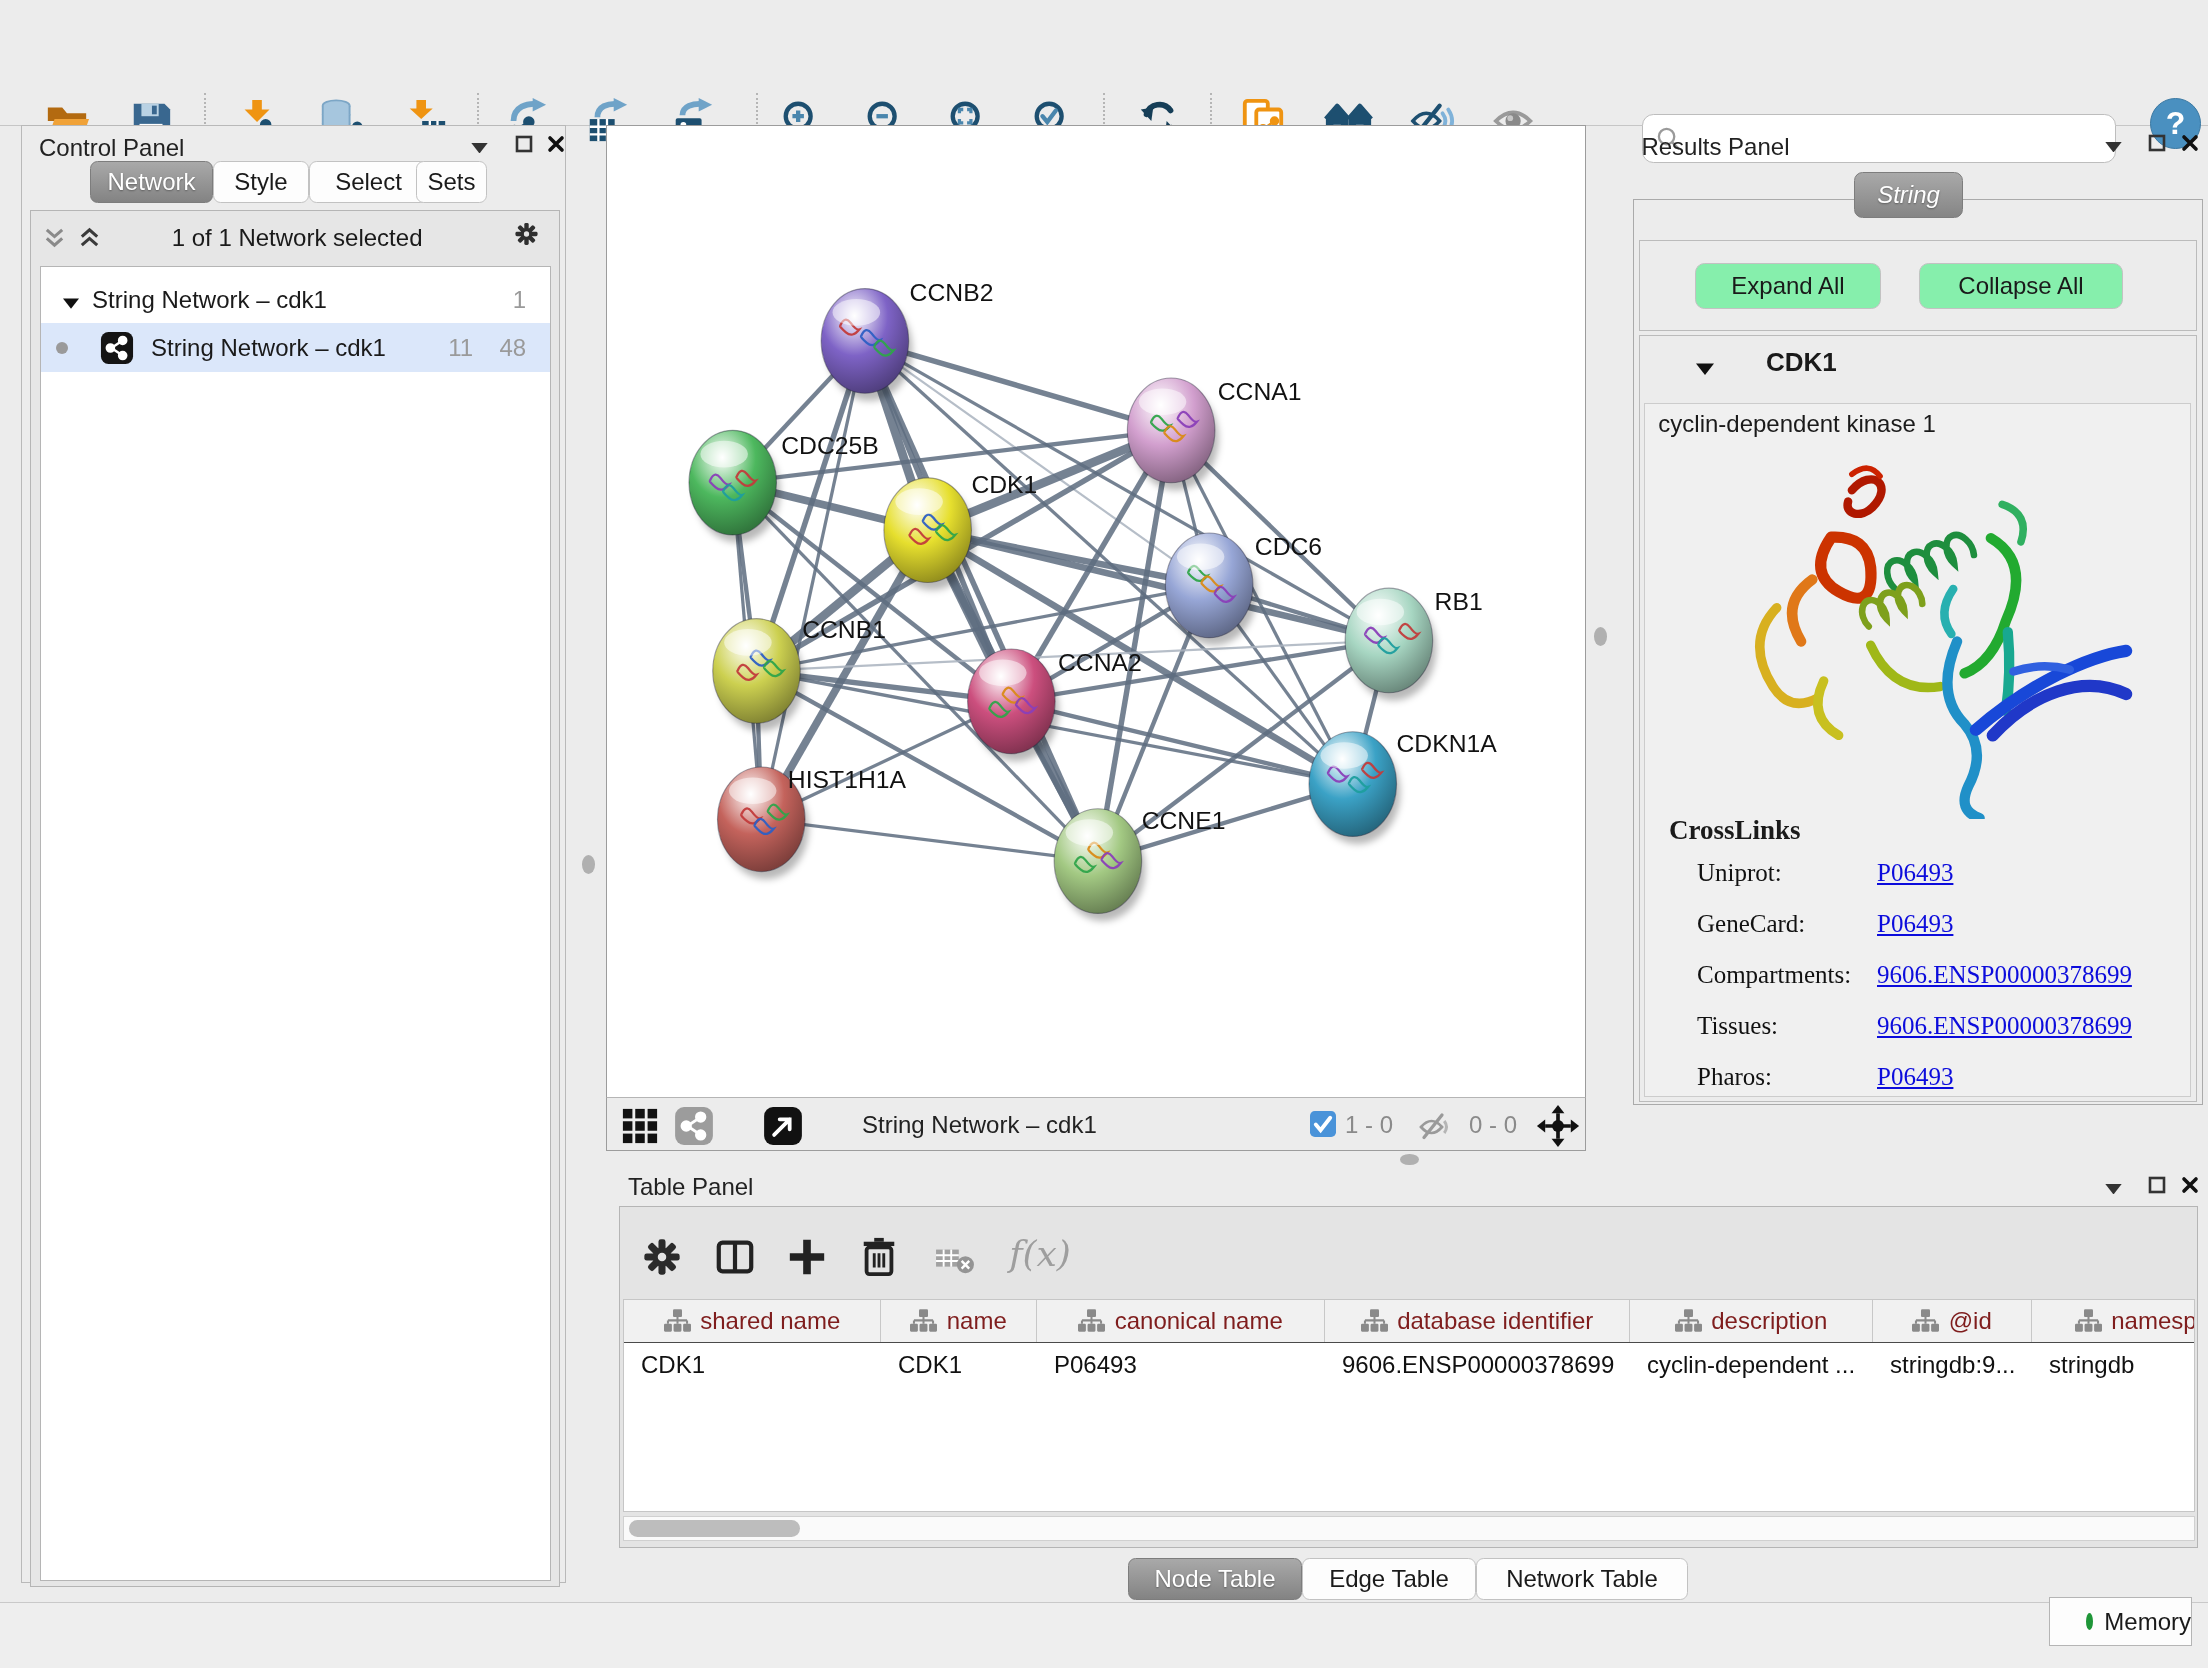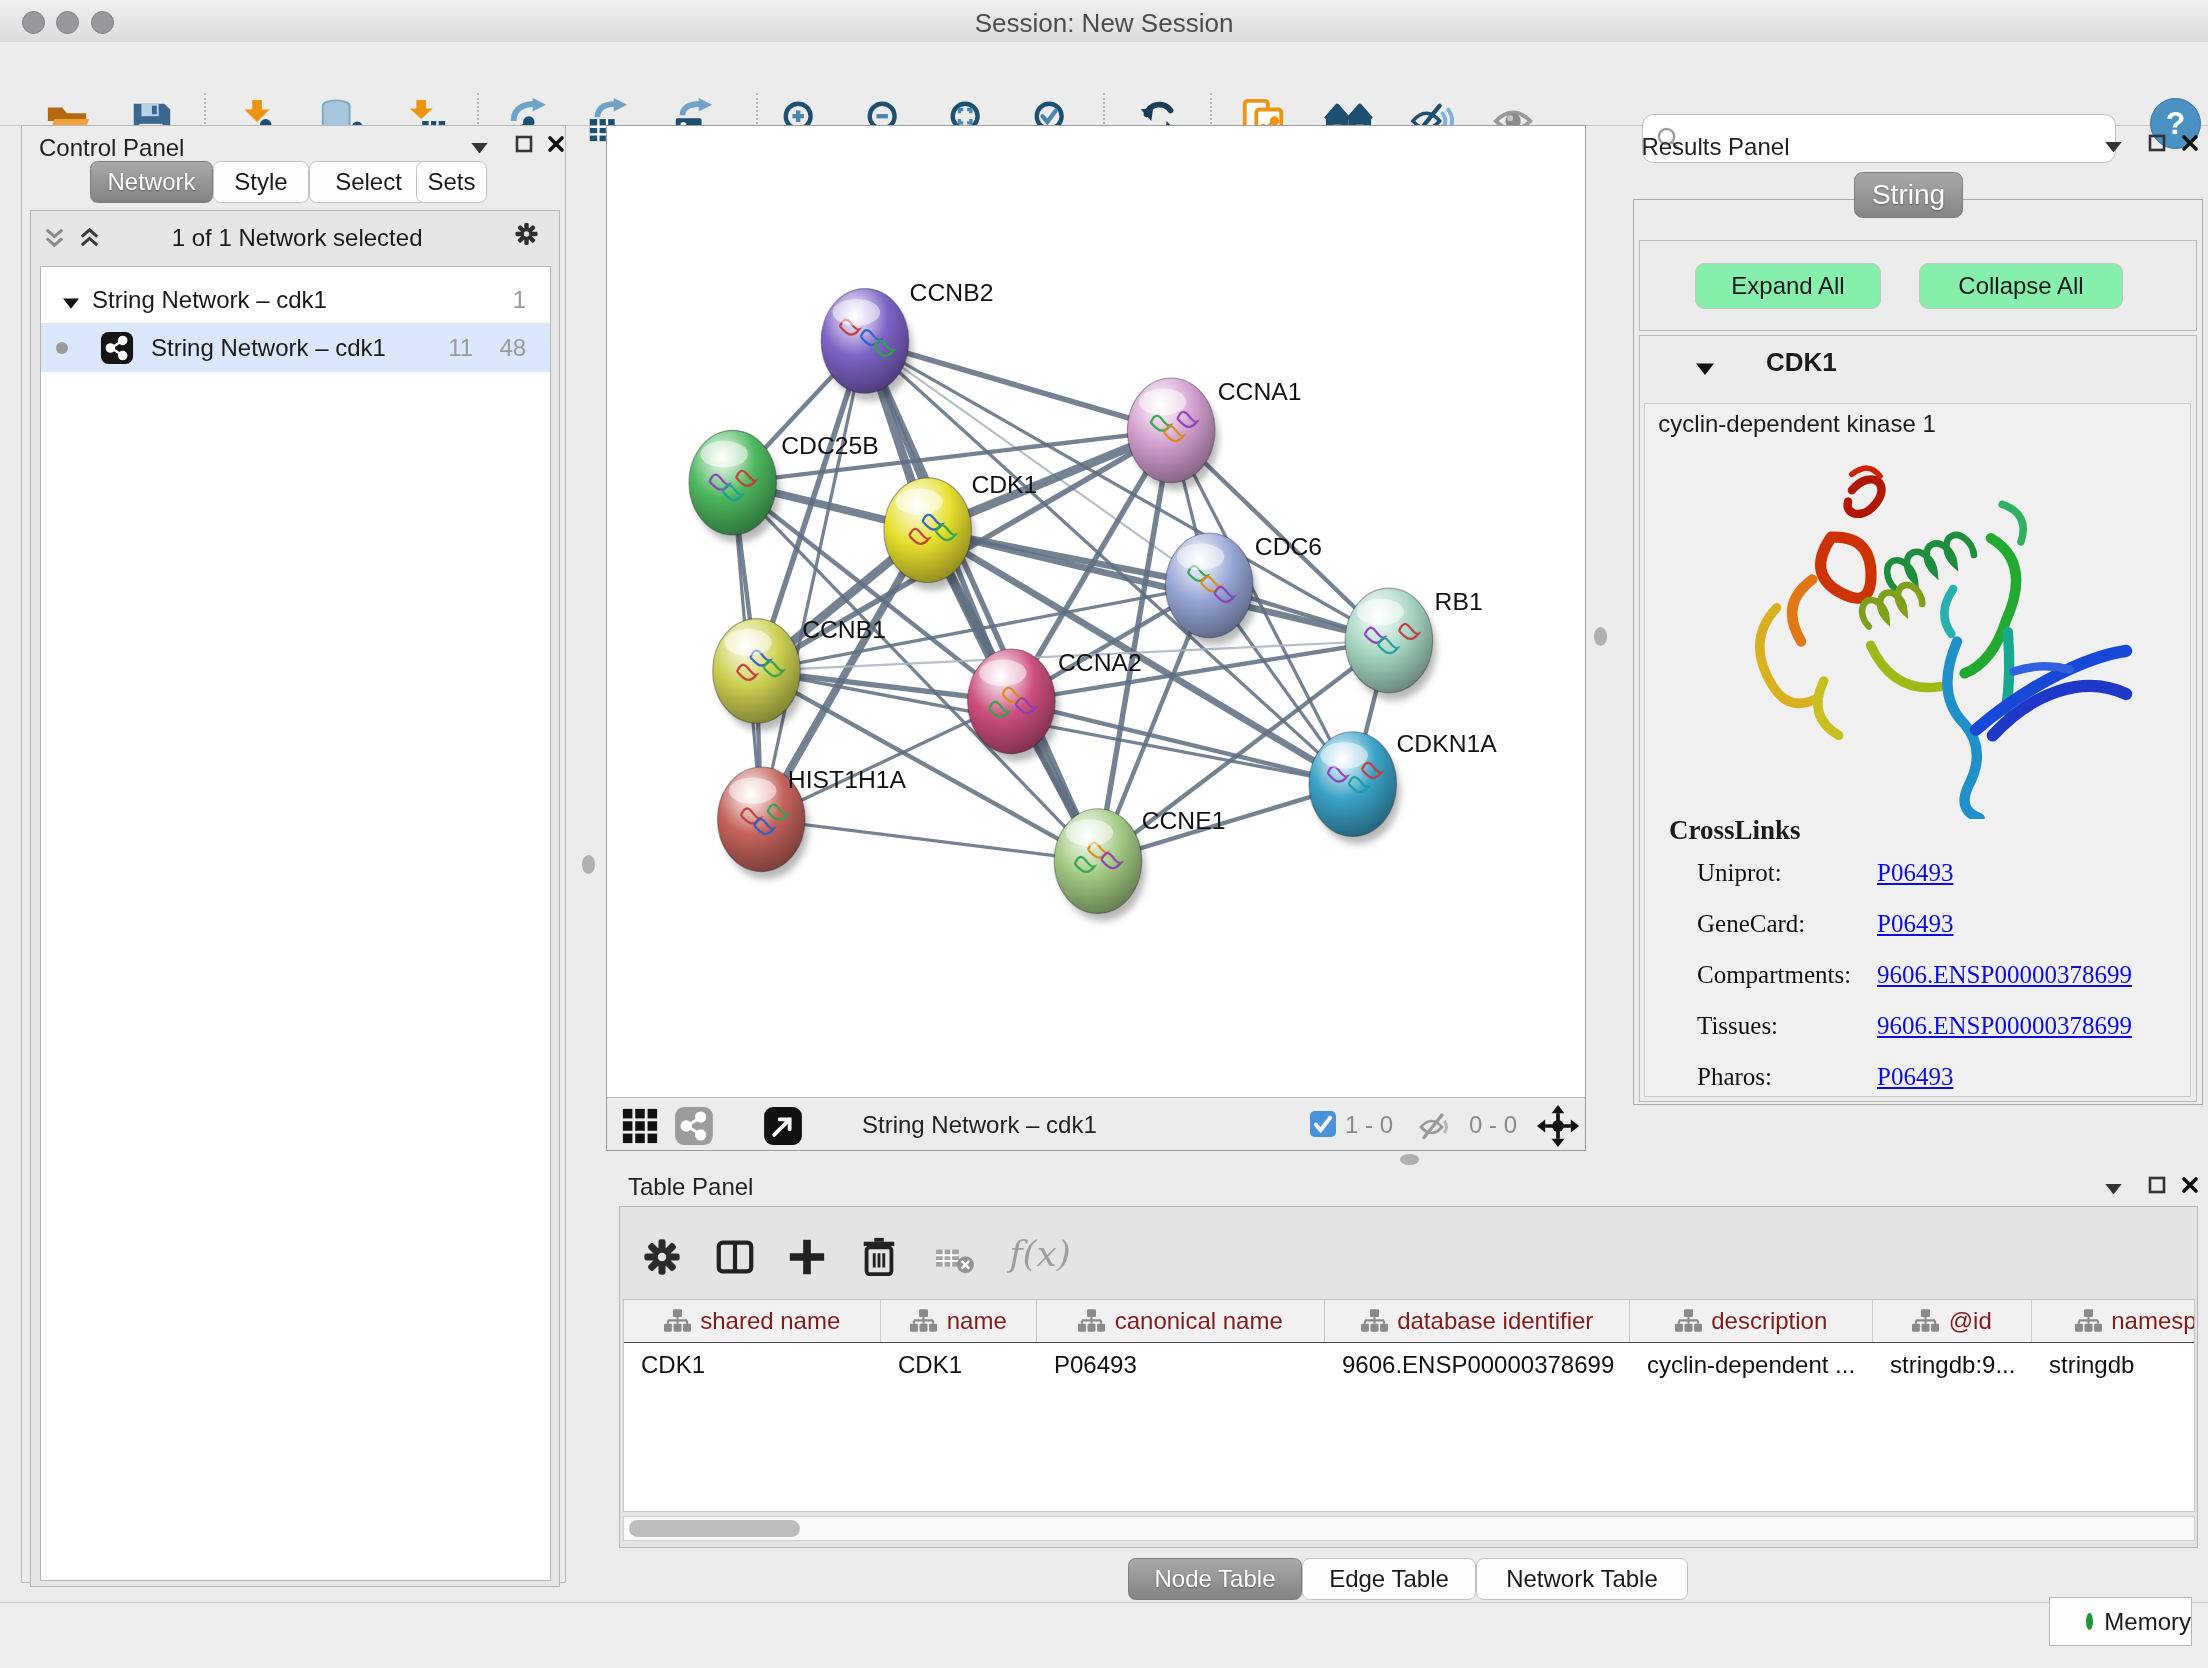--- a/index.html
+++ b/index.html
@@ -35,22 +35,22 @@
   .whitelist{left:38px;top:255px;width:511px;height:1322px;background:#fff;border:1px solid #b5b5b5;box-sizing:border-box;}
   .treerow1{position:absolute;left:0;top:12.4px;width:100%;height:44px;background:#fff;}
   .treerow2{position:absolute;left:0;top:56px;width:100%;height:49px;background:#dbe7fa;}
   .graycount{color:#9a9a9a;font-size:24px;text-align:right;position:absolute;}
   
   .netframe{left:606px;top:125px;width:980px;height:1026px;border:1px solid #9c9c9c;background:#fff;box-sizing:border-box;}
   .netbar{left:606px;top:1097px;width:980px;height:54px;background:#ececec;border:1px solid #9c9c9c;border-top:1px solid #b5b5b5;box-sizing:border-box;}
   .splitdot{position:absolute;background:#b0b0b0;border-radius:50%;}
   
   .rheadtab{left:1854px;top:172px;width:107px;height:44px;border-radius:8.6px;background:linear-gradient(#a9a9a9,#858585);
-            border:1px solid #7d7d7d;color:#fff;font-size:28px;display:flex;align-items:center;justify-content:center;z-index:3;
-            text-shadow:0 1px 1.9px rgba(0,0,0,.35);}
+            border:1px solid #7d7d7d;color:#fff;font-size:24px;display:flex;align-items:center;justify-content:center;z-index:3;
+            text-shadow:0 1px 1.9px rgba(0,0,0,.35);font-style:italic;}
   .rbox{left:1633px;top:199px;width:570px;height:906px;border:1px solid #aaaaaa;background:#ececec;box-sizing:border-box;}
   .rexpand{left:1639px;top:240px;width:558px;height:91px;border:1px solid #bbbbbb;box-sizing:border-box;}
   .rbtn{position:absolute;top:263px;height:46px;background:#86efac;border:1px solid #c2c2c2;border-radius:9.5px;
         font-size:24px;display:flex;align-items:center;justify-content:center;box-sizing:border-box;}
   .rsection{left:1639px;top:335px;width:558px;height:767px;border:1px solid #bbbbbb;box-sizing:border-box;}
   .rinner{left:1644px;top:403px;width:547px;height:694px;border:1px solid #cccccc;background:#f0f0f0;box-sizing:border-box;}
   .xrow{position:relative;height:51px;font-family:"Liberation Serif",serif;font-size:25px;}
   .xlabel{position:absolute;left:52px;color:#111;}
   .xlink{position:absolute;left:232px;color:#0c0cdc;text-decoration:underline;cursor:pointer;}
   
@@ -71,26 +71,20 @@
   .sbtn{position:absolute;top:1615px;height:44px;background:#fdfdfd;border:1.9px solid #b5b5b5;
         display:flex;align-items:center;justify-content:center;box-sizing:border-box;padding-left:36px;}
   .memdot{width:17px;height:17px;border-radius:50%;margin-right:11.4px;}
   text{font-family:"Liberation Sans",sans-serif;}
 </style>
 </head>
 <body>
 
 <div id="app">
 
-  <div class="abs titlebar">
-    <span class="tl" style="left:22px"></span>
-    <span class="tl" style="left:56px"></span>
-    <span class="tl" style="left:91px"></span>
-    <div class="abs title-text">Session: New Session</div>
-  </div>
 
   <div class="abs toolbar">
     <span class="tbtn" style="left:42px">
       <svg width="46" height="46" viewBox="0 0 48 48">
           <path d="M4 10 h15 l5 6 h20 v8 H4z" fill="#b36a10"></path>
           <path d="M4 42 L11 22 H47 L40 42z" fill="#f0a238"></path>
         </svg>
       </span>
     <span class="tbtn" style="left:126px">
       <svg width="46" height="46" viewBox="0 0 48 48">

